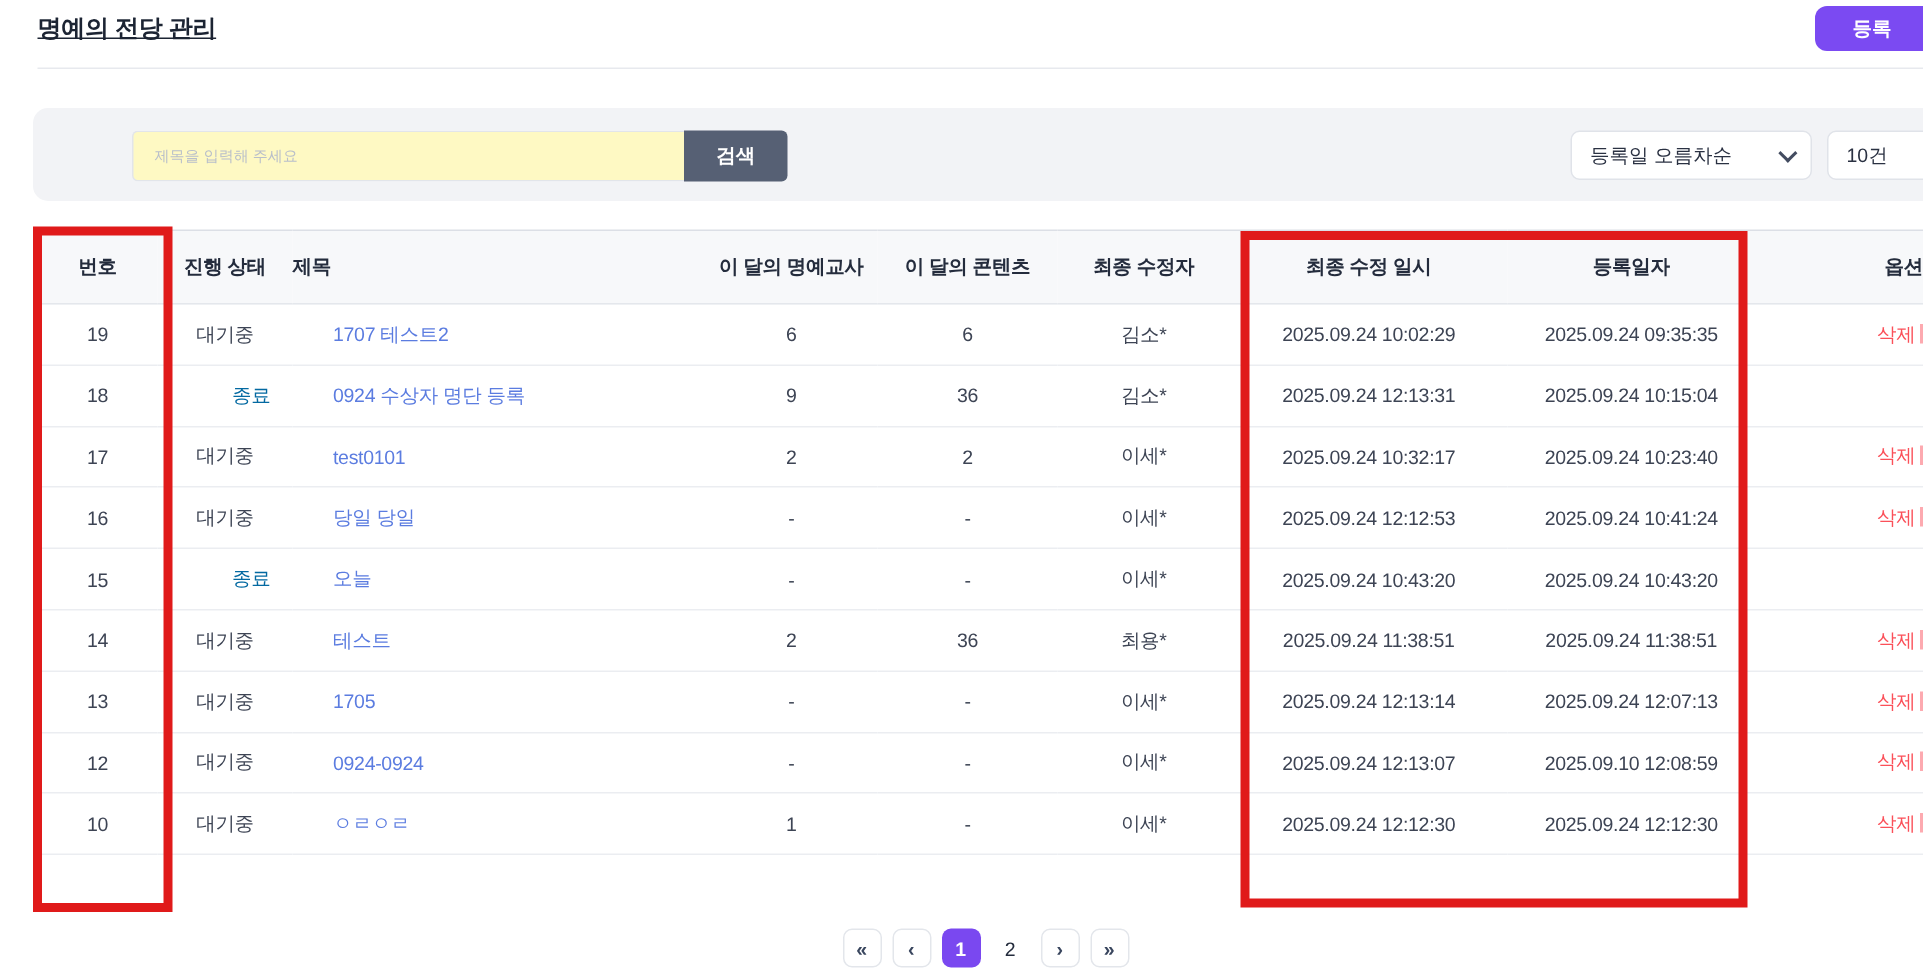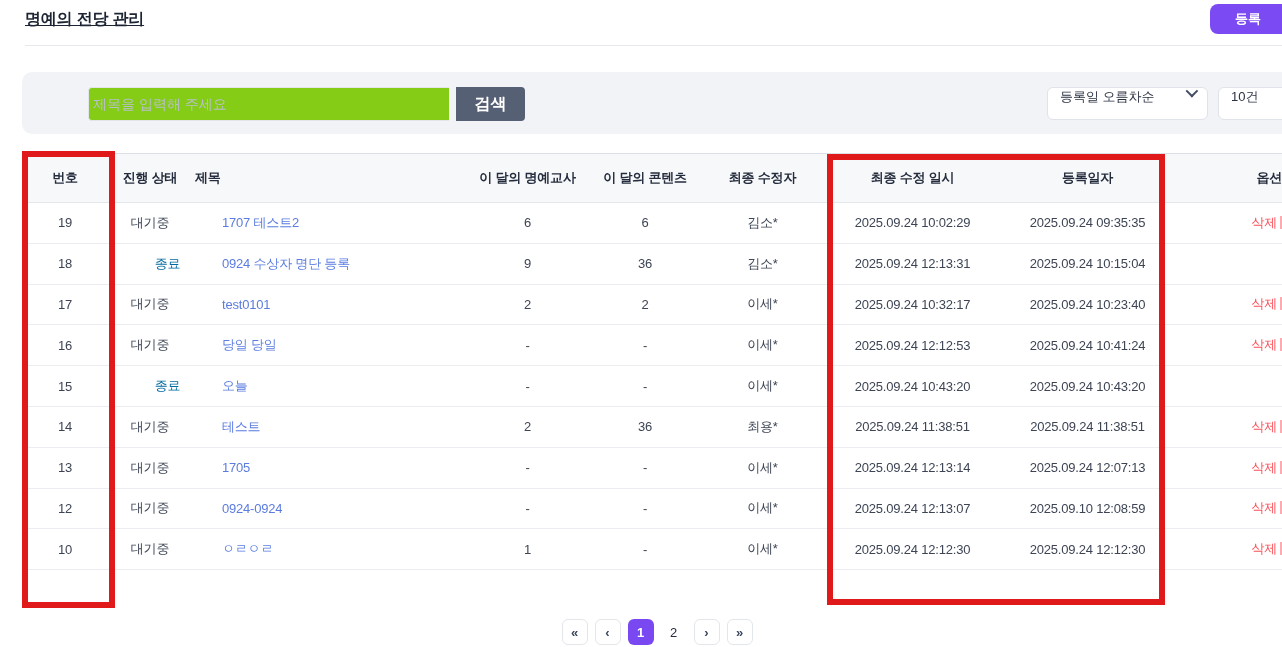--- a/index.html
+++ b/index.html
@@ -25,33 +25,33 @@
     position:absolute;left:25px;right:0;top:45px;height:1px;background:#e7e9ee;
   }
 
   
   .filterbar{
     position:absolute;left:22px;right:-12px;top:72px;height:62px;
     background:#f2f3f6;border-radius:10px;
   }
   .search-input{
     position:absolute;left:66px;top:15px;width:352px;height:32px;
-    background:#84cc16;border:1px solid #e2e5ea;border-right:none;
-    border-radius:4px 0 0 4px;padding:0 4px;font-size:14px;color:#3d4454;
+    background:#fef9c3;border:1px solid #e2e5ea;border-right:none;
+    border-radius:4px 0 0 4px;padding:0 14px;font-size:10px;color:#3d4454;
     font-family:inherit;outline:none;
   }
   .search-input::placeholder{color:#b9bfca;}
   .search-btn{
     position:absolute;left:434px;top:15px;width:69px;height:34px;
     background:#566074;color:#ffffff;border:none;border-radius:0 4px 4px 0;
-    font-size:16px;font-weight:bold;font-family:inherit;cursor:pointer;
+    font-size:13px;font-weight:bold;font-family:inherit;cursor:pointer;
   }
   .select-box{
     position:absolute;top:15px;height:33px;background:#ffffff;
-    border:1px solid #e0e3e9;border-radius:6px;display:flex;align-items:flex-start;
+    border:1px solid #e0e3e9;border-radius:6px;display:flex;align-items:center;
     font-size:13px;color:#2a3142;cursor:pointer;box-sizing:border-box;
     padding:0 12px;justify-content:space-between;
   }
   .select-sort{left:1025px;width:161px;}
   .select-size{left:1196px;width:96px;}
   .chev{
     width:7px;height:7px;border-right:2px solid #434c60;border-bottom:2px solid #434c60;
     transform:rotate(45deg) translateY(-2px);flex:0 0 auto;margin-left:10px;
   }
 

